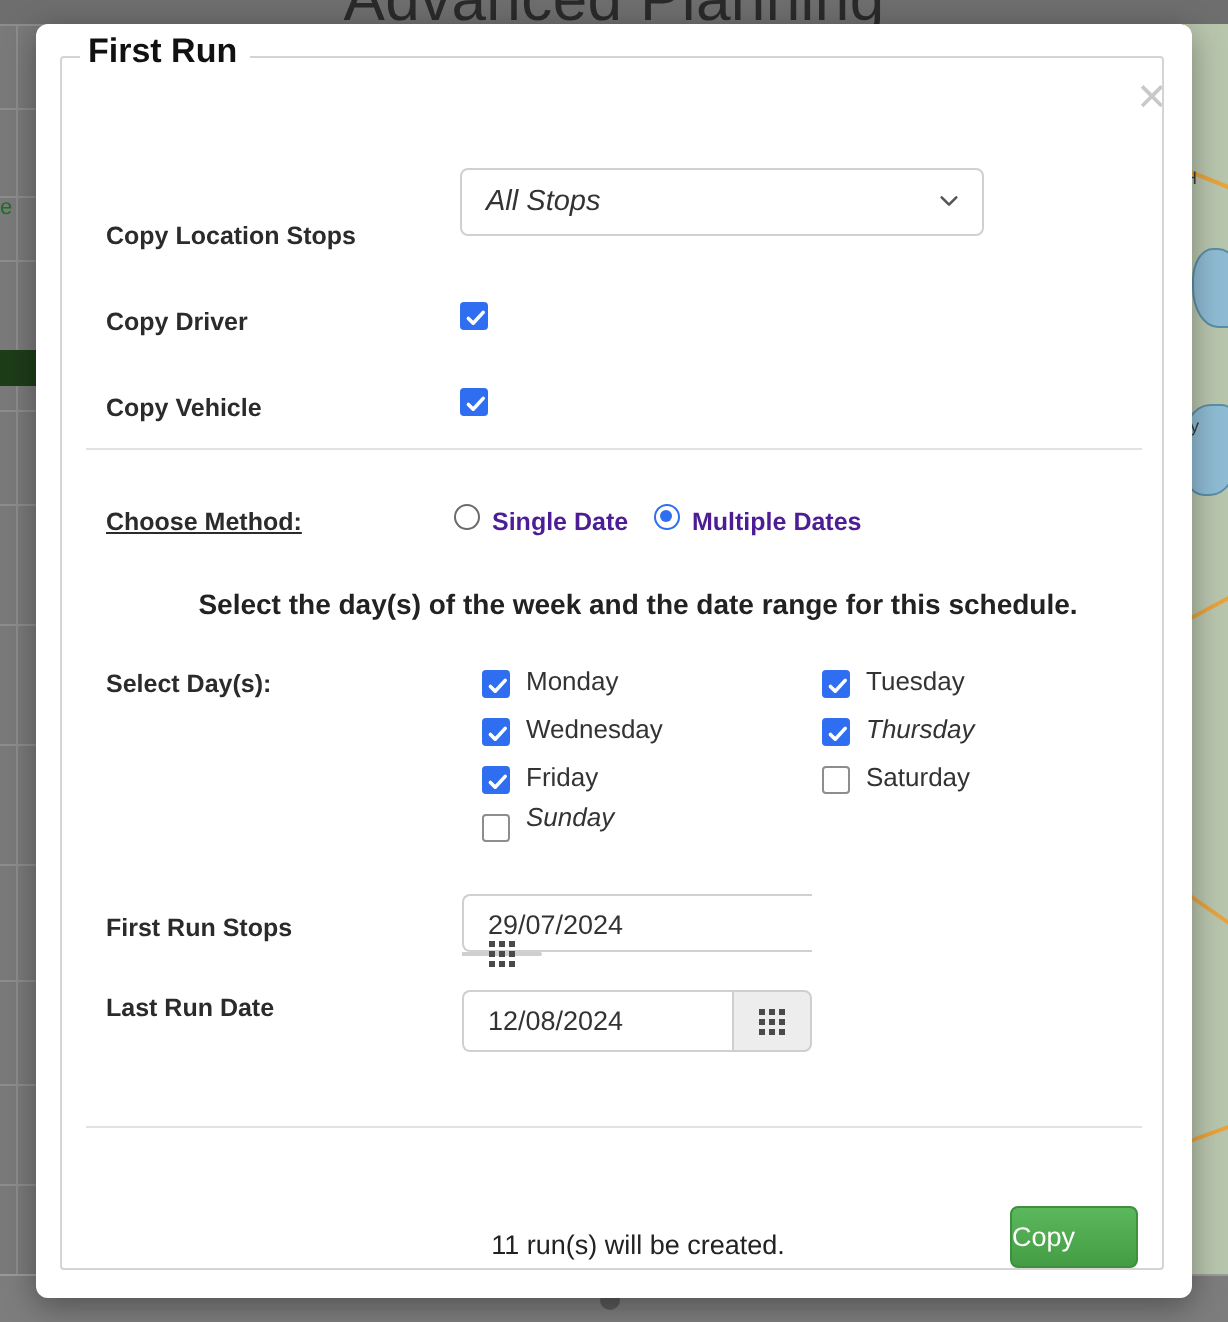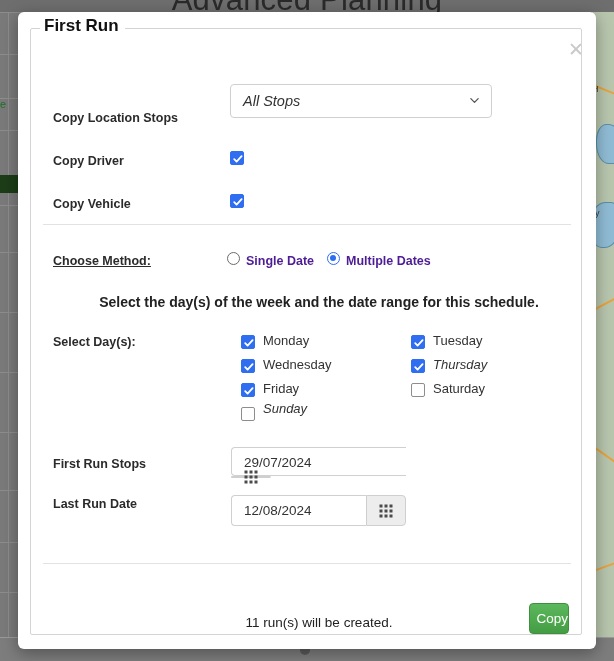--- a/index.html
+++ b/index.html
@@ -244,28 +244,28 @@
     display: grid;
     grid-template-columns: repeat(3, 3px);
     grid-template-rows: repeat(3, 3px);
     gap: 2px;
   }
   .calgrid i { background: #4a4a4a; display: block; }
 
   #copy-btn {
     position: absolute;
     right: 12px;
-    width: 40px; height: 31px;
+    width: 64px; height: 31px;
     border: 1px solid #3e8f3e;
     border-radius: 4px;
     background: linear-gradient(#5cb85c, #449d44);
     color: #fff;
     font-size: 13.5px;
     line-height: 29px;
-    text-align: right;
+    text-align: left;
     cursor: pointer;
     user-select: none;
   }
 </style>
 </head>
 <body>
 
 <div id="backdrop">
 
   <div id="bg-grid">

